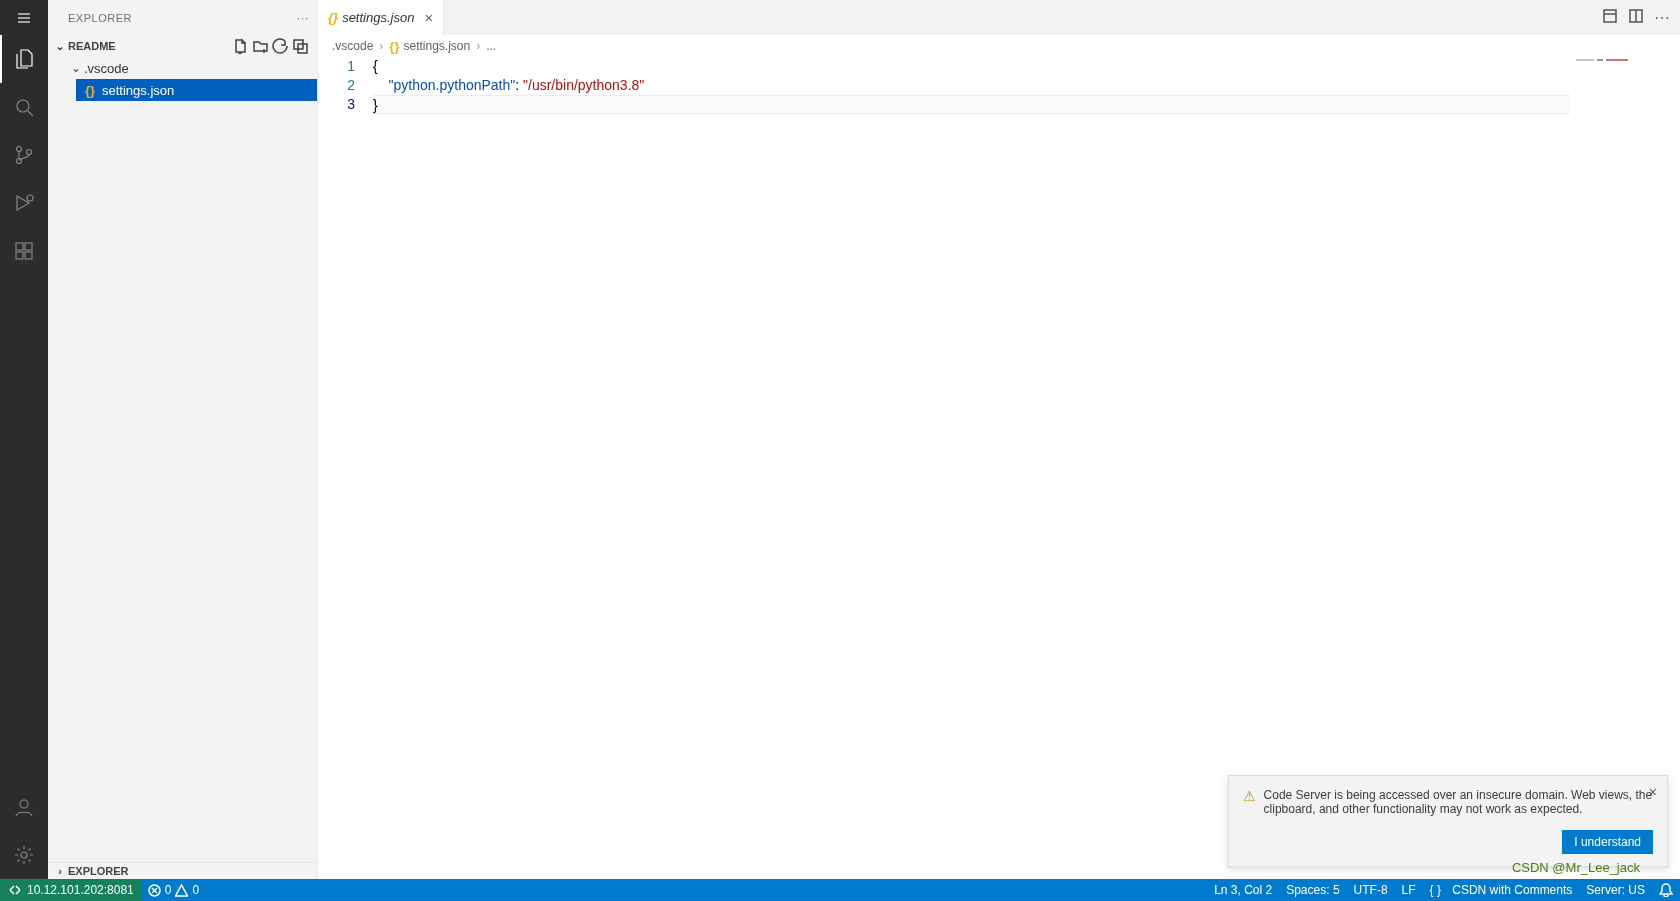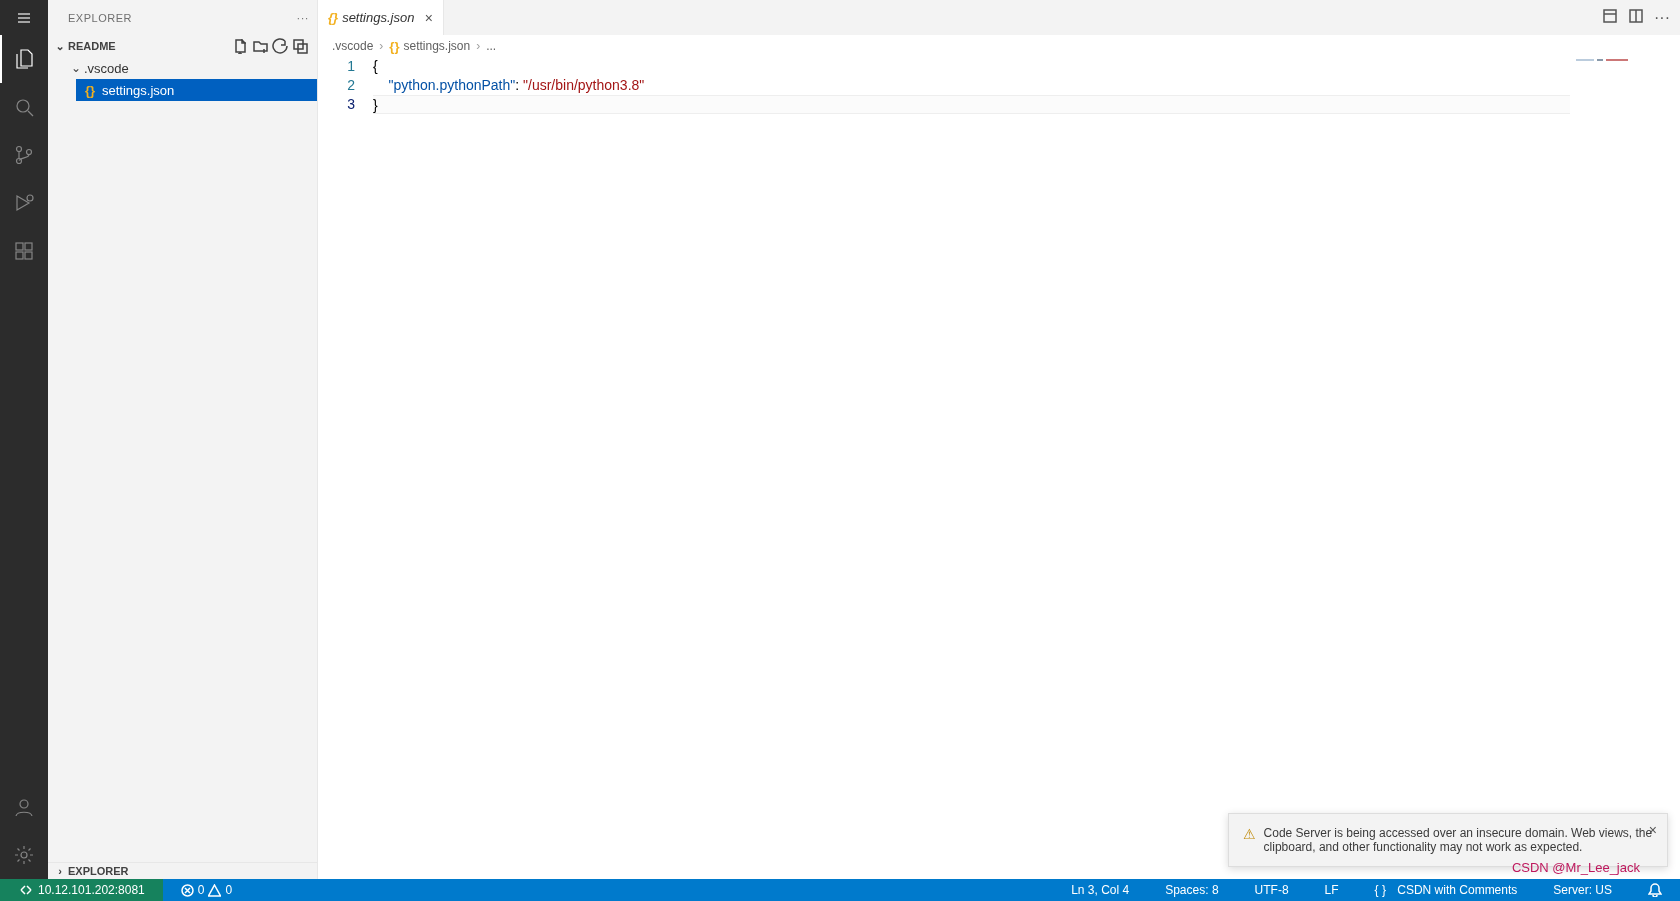--- a/index.html
+++ b/index.html
@@ -59,24 +59,24 @@
 
 .notification { position: absolute; right: 12px; bottom: 34px; width: 440px; background: #f3f3f3; border: 1px solid #ddd; box-shadow: 0 2px 8px rgba(0,0,0,.15); padding: 12px 14px 12px 14px; font-size: 12px; color: #3b3b3b; }
 .notification .notif-row { display: flex; gap: 8px; }
 .notification .warn-icon { color: #bf8803; font-size: 14px; }
 .notification .notif-close { position: absolute; top: 8px; right: 10px; color: #555; cursor: pointer; font-size: 14px; }
 .notification .notif-actions { display: flex; justify-content: flex-end; margin-top: 14px; }
 .notification button { background: #007acc; color: #fff; border: none; padding: 5px 12px; font-size: 12px; cursor: pointer; }
 
 .statusbar { height: 22px; background: #007acc; color: #fff; display: flex; align-items: center; font-size: 12px; }
 .statusbar .remote { background: #16825d; height: 100%; display: flex; align-items: center; padding: 0 8px; gap: 6px; }
-.statusbar .sb-item { padding: 0 18px; cursor: pointer; display: flex; align-items: center; gap: 4px; }
+.statusbar .sb-item { padding: 0 7px; cursor: pointer; display: flex; align-items: center; gap: 4px; }
 .statusbar .sb-spacer { flex: 1; }
 
-.watermark { position: absolute; right: 40px; bottom: 26px; color: #be185d; font-size: 13px; pointer-events: none; }
+.watermark { position: absolute; right: 40px; bottom: 26px; color: #4d7c0f; font-size: 13px; pointer-events: none; }
 
 svg.icon { width: 16px; height: 16px; stroke: currentColor; fill: none; stroke-width: 1.5; }
 svg.icon-lg { width: 22px; height: 22px; stroke: currentColor; fill: none; stroke-width: 1.2; }
 </style>
 </head>
 <body>
 
 <div class="workbench">
 
   <div class="activity-bar">
@@ -242,20 +242,23 @@
     </div>
   </div>
 </div>
 
 <div class="notification">
   <span class="notif-close">×</span>
   <div class="notif-row">
     <span class="warn-icon">⚠</span>
     <span>Code Server is being accessed over an insecure domain. Web views, the clipboard, and other functionality may not work as expected.</span>
   </div>
+  <div class="notif-actions">
+    <button>I understand</button>
+  </div>
 </div>
 
 <div class="watermark">CSDN @Mr_Lee_jack</div>
 
 <div class="statusbar">
   <div class="remote sb-item">
     <svg class="icon">
         <path d="M3 8l4-4M3 8l4 4M13 8l-4-4M13 8l-4 4"></path>
       </svg>
     <span>10.12.101.202:8081</span>
@@ -265,22 +268,22 @@
         <circle cx="6.5" cy="6.5" r="5.5"></circle>
         <path d="M4 4l5 5M9 4l-5 5"></path>
       </svg>
     <span>0</span>
     <svg class="icon" style="width:13px;height:13px">
         <path d="M6.5 1l6 11H.5z"></path>
       </svg>
     <span>0</span>
   </div>
   <div class="sb-spacer"></div>
-  <div class="sb-item">Ln 3, Col 4</div>
-  <div class="sb-item">Spaces: 8</div>
+  <div class="sb-item">Ln 3, Col 2</div>
+  <div class="sb-item">Spaces: 5</div>
   <div class="sb-item">UTF-8</div>
   <div class="sb-item">LF</div>
   <div class="sb-item">
     <span>{ }</span>&nbsp;
     <span>CSDN with Comments</span>
   </div>
   <div class="sb-item">Server: US</div>
   <div class="sb-item">
     <svg class="icon" style="width:14px;height:14px">
         <path d="M7 1a4 4 0 0 1 4 4v3l2 3H1l2-3V5a4 4 0 0 1 4-4zM5 12a2 2 0 0 0 4 0"></path>

